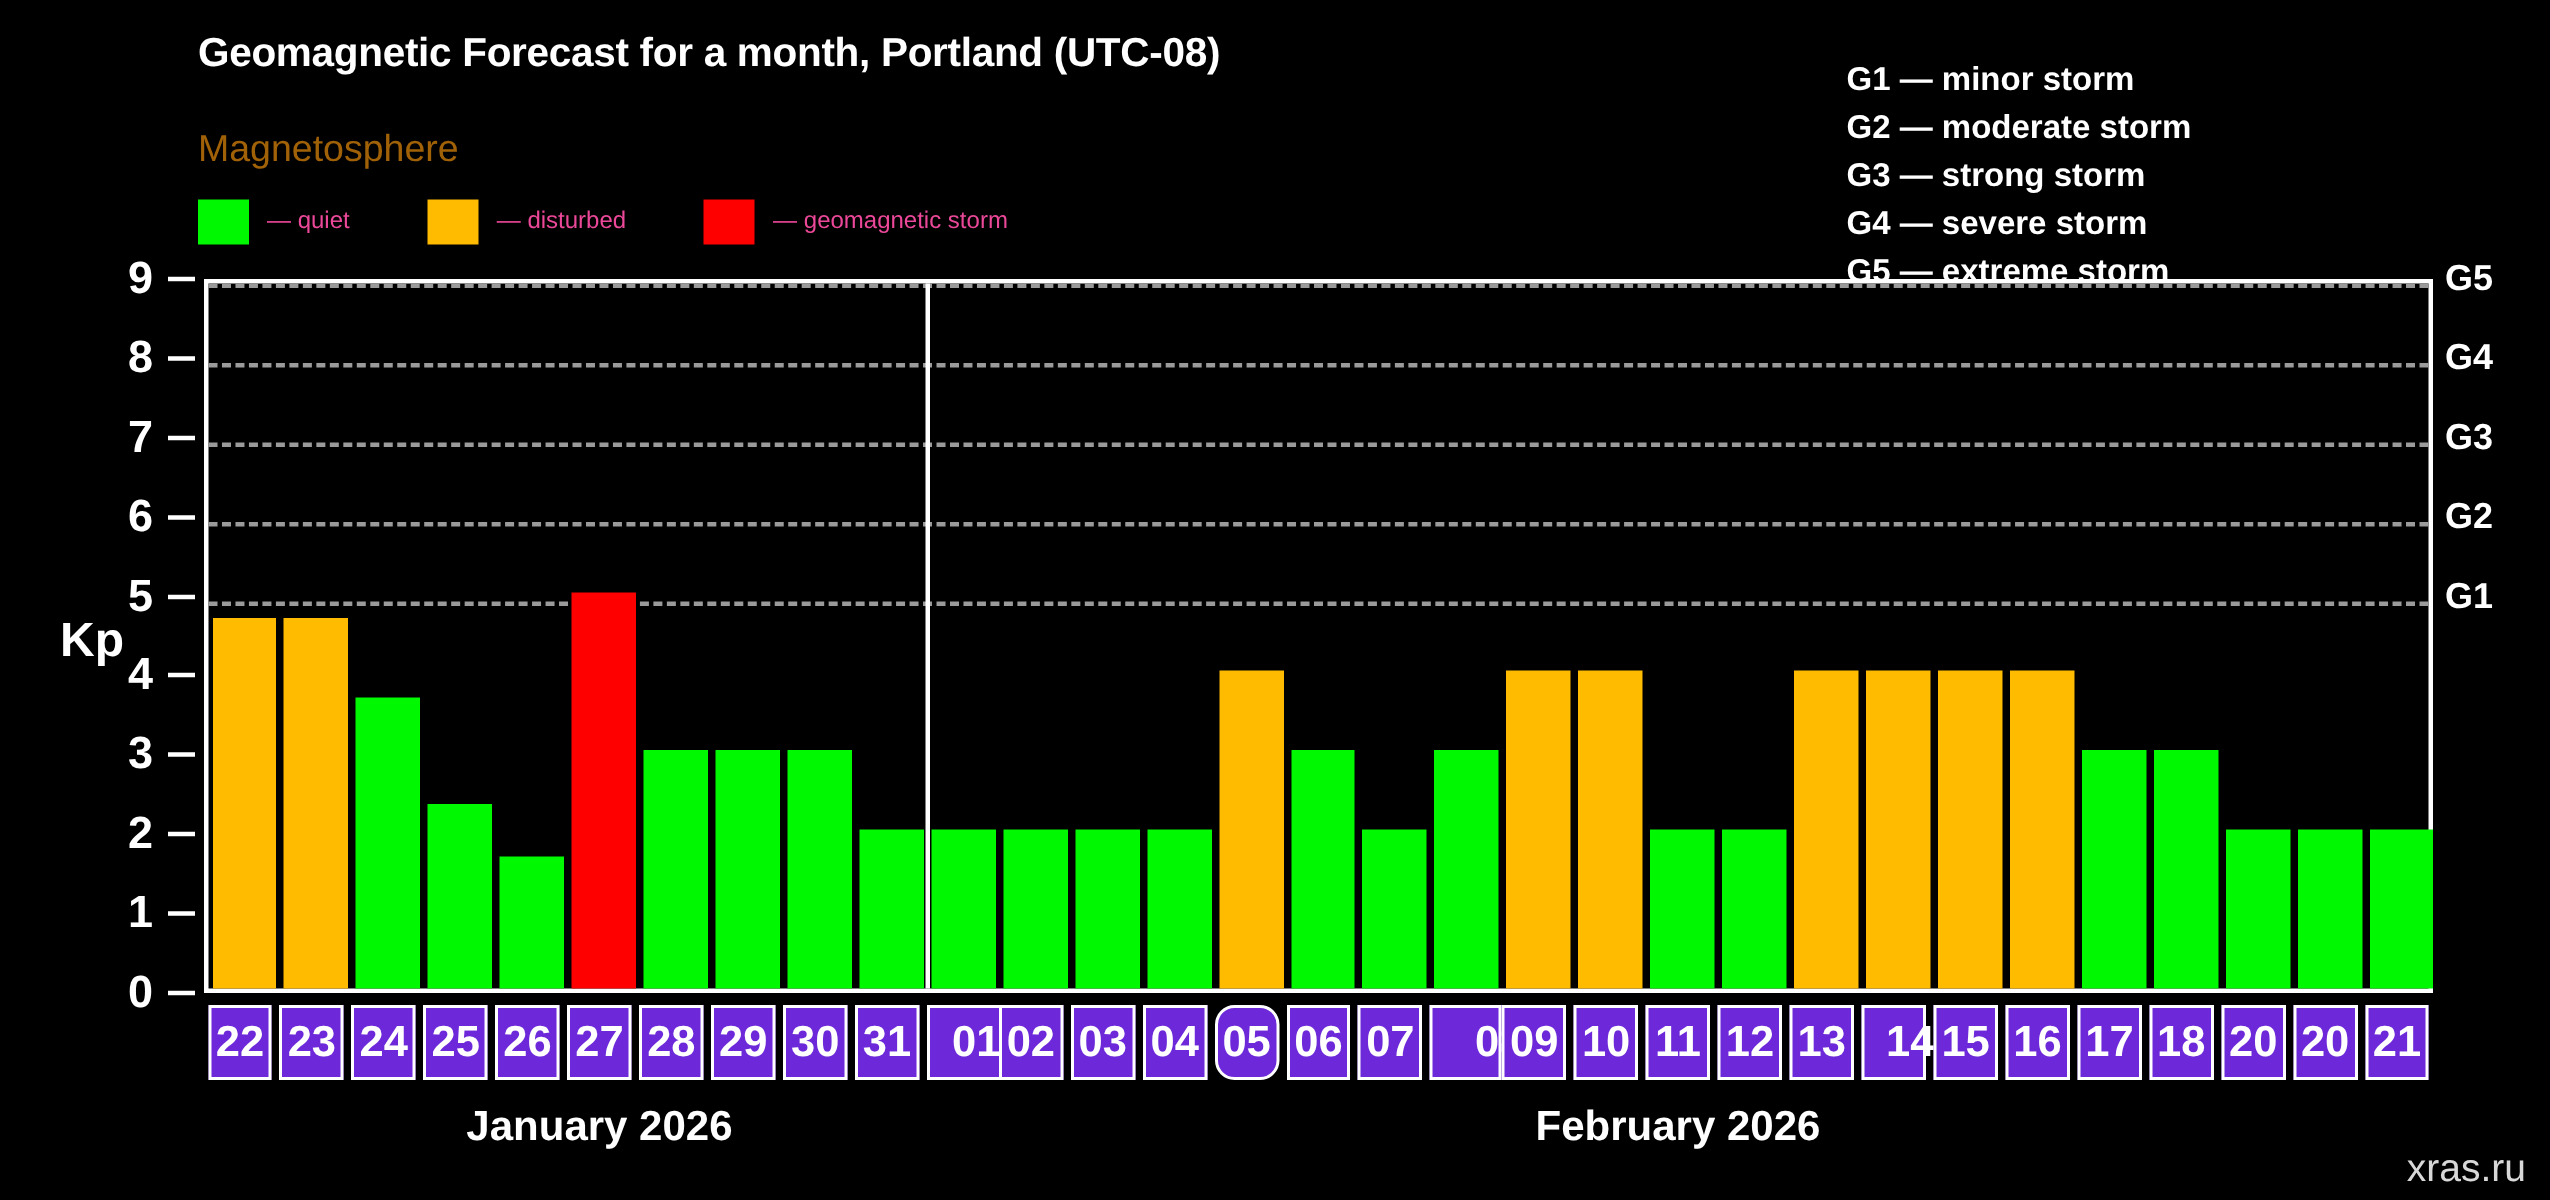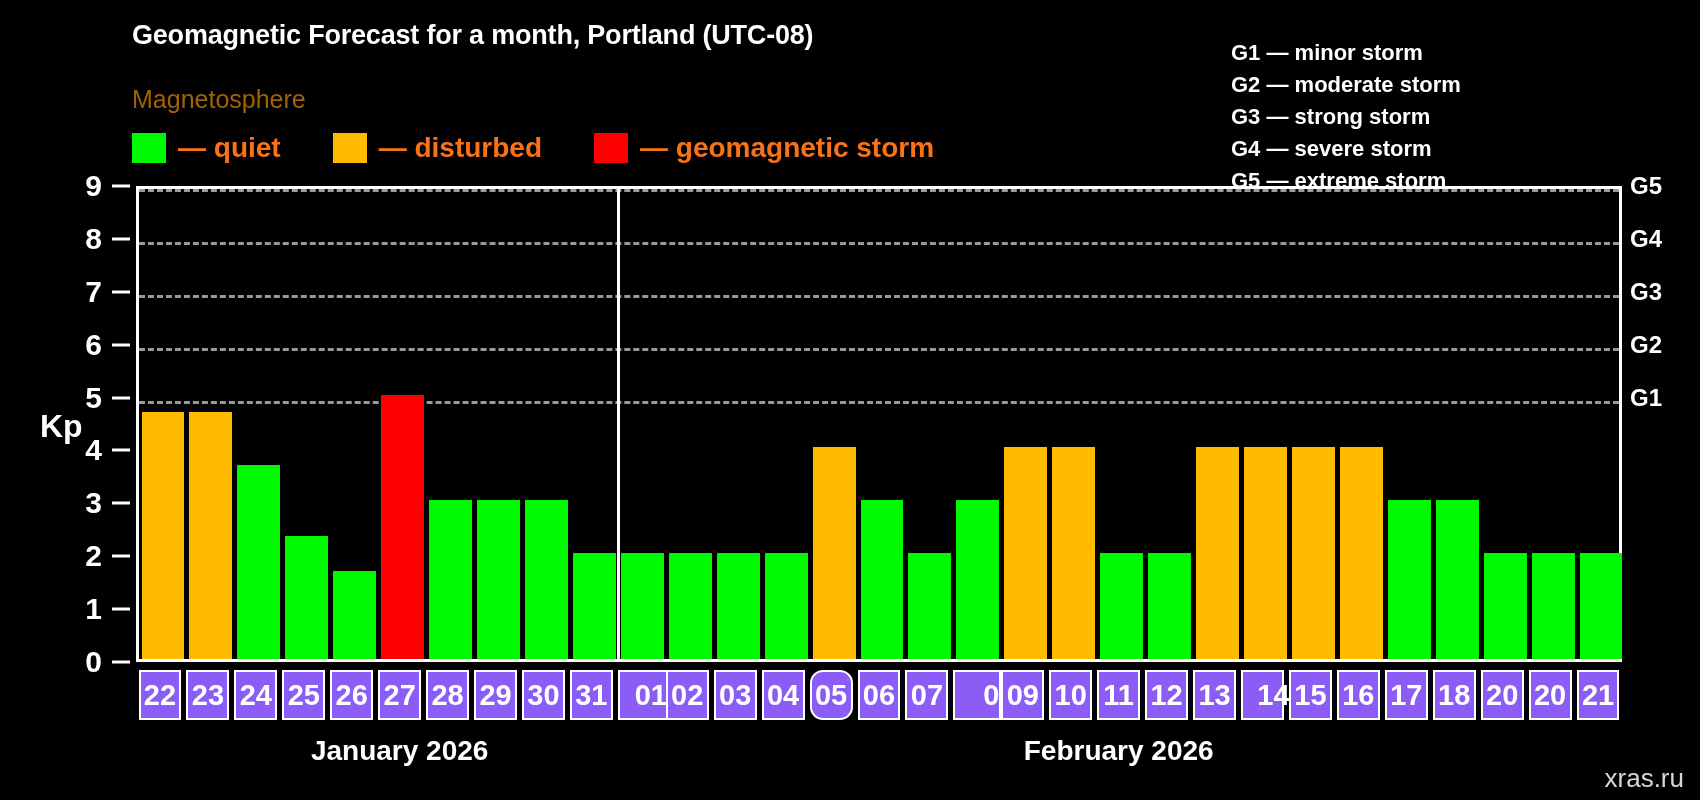--- a/index.html
+++ b/index.html
@@ -15,21 +15,21 @@
   .legend-heading{
     position:absolute;left:132px;top:85px;
     font-size:25px;font-weight:normal;color:#a16207;white-space:nowrap;
   }
   .legend-row{
     position:absolute;left:132px;top:132px;
     display:flex;align-items:center;height:32px;
   }
   .legend-item{display:flex;align-items:center;margin-right:46px;}
   .swatch{width:34px;height:30px;display:inline-block;}
-  .legend-text{font-size:28px;font-weight:bold;margin-left:12px;white-space:nowrap;color:#f97316;}
+  .legend-text{font-size:16px;font-weight:normal;margin-left:12px;white-space:nowrap;color:#ec4899;}
 
   .gscale{
     position:absolute;left:1231px;top:10px;
     display:flex;flex-direction:column;margin-top:27px;
   }
   .gscale-row{font-size:22px;font-weight:bold;line-height:32px;white-space:nowrap;color:#fff;}
 
   
   .plot-frame{
     position:absolute;
@@ -74,21 +74,21 @@
   .bars{position:absolute;inset:0;}
   .bar{position:absolute;bottom:0;}
 
   
   .dates{
     position:absolute;left:136px;top:670px;width:1486px;height:50px;
   }
   .date-cell{
     position:absolute;top:0;height:50px;
     border:2px solid #ffffff;box-sizing:border-box;
-    background:#8b5cf6;color:#ffffff;
+    background:#6d28d9;color:#ffffff;
     font-size:29px;font-weight:bold;
     display:flex;align-items:center;justify-content:center;
   }
 
   
   .month-caption{
     position:absolute;top:735px;
     font-size:28px;font-weight:bold;color:#fff;white-space:nowrap;
     transform:translateX(-50%);
   }

